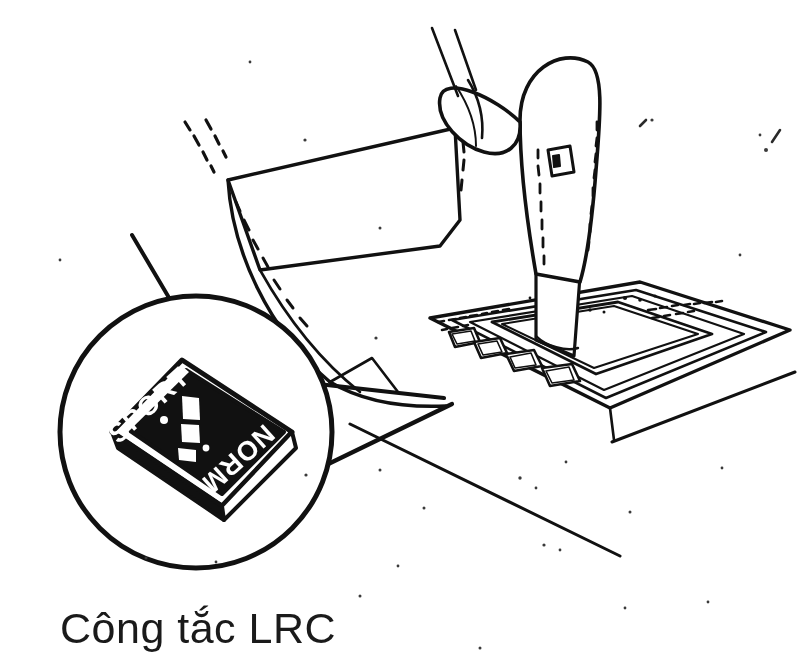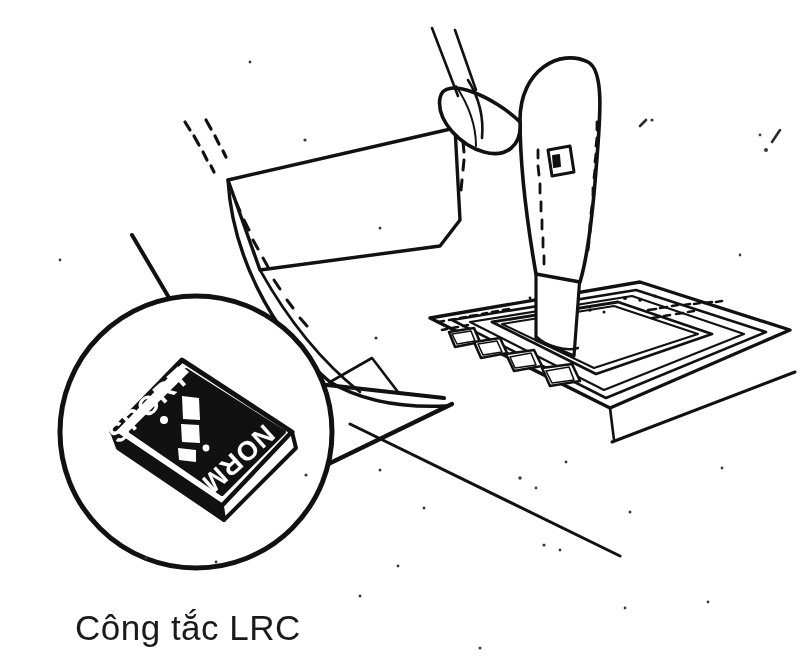--- a/index.html
+++ b/index.html
@@ -24,26 +24,25 @@
     top: 0;
     width: 800px;
     height: 666px;
     display: block;
   }
   .caption {
     position: absolute;
     left: 60px;
     top: 606px;
     font-family: "Liberation Sans", sans-serif;
-    font-size: 35px;
+    font-size: 43px;
     line-height: 44px;
     letter-spacing: 0.5px;
     color: #1a1a1a;
     white-space: nowrap;
-    margin-left: 15px;
     -webkit-font-smoothing: none;
   }
   
   .sw-label {
     font-family: "Liberation Sans", sans-serif;
     font-weight: bold;
     fill: #ffffff;
     stroke: none;
   }
 </style>

